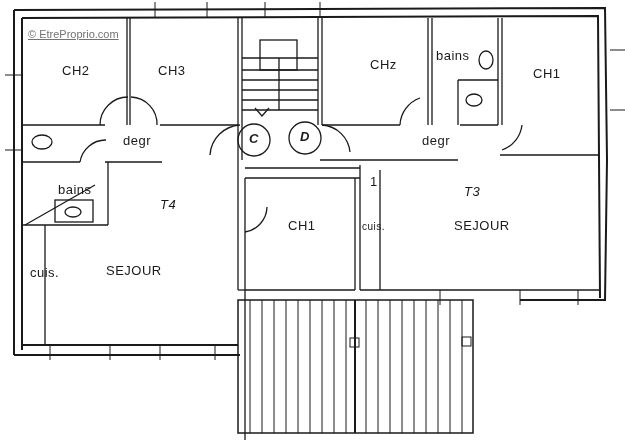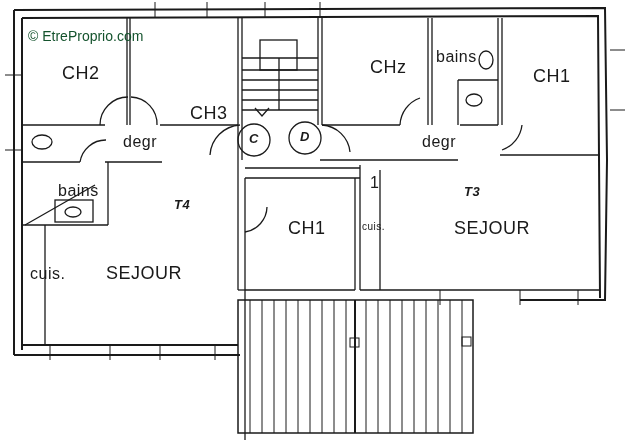--- a/index.html
+++ b/index.html
@@ -1,22 +1,22 @@
 <!DOCTYPE html>
 <html><head>
 <meta charset="utf-8">
 <style>
   html, body { margin: 0; padding: 0; background: #ffffff; }
   body { width: 629px; height: 443px; overflow: hidden; position: relative; font-family: "Liberation Sans", sans-serif; }
   #plan { position: absolute; left: 0; top: 0; width: 629px; height: 443px; }
-  .lbl { position: absolute; font-size: 18px; color: #1a1a1a; white-space: nowrap; letter-spacing: 0.5px; font-family: "Liberation Sans", sans-serif; }
-  .lbl.small { font-size: 16px; }
-  .lbl.unit { font-weight: bold; font-style: italic; font-size: 13px; }
+  .lbl { position: absolute; font-size: 13px; color: #1a1a1a; white-space: nowrap; letter-spacing: 0.5px; font-family: "Liberation Sans", sans-serif; }
+  .lbl.small { font-size: 13px; }
+  .lbl.unit { font-weight: normal; font-style: italic; font-size: 13px; }
   .lbl.circle { font-weight: bold; font-style: italic; font-size: 13px; }
-  .wm { position: absolute; left: 28px; top: 28px; font-size: 14px; color: #14532d; font-family: "Liberation Sans", sans-serif; }
+  .wm { position: absolute; left: 28px; top: 28px; font-size: 11px; color: #737373; font-family: "Liberation Sans", sans-serif; text-decoration: underline; }
 </style>
 </head>
 <body>
 
 <div>
   <svg id="plan" viewBox="0 0 629 443" xmlns="http://www.w3.org/2000/svg" fill="none" stroke="#1a1a1a" stroke-width="1.3">
 
     <g stroke-width="2">
       <polyline points="14,10 605,8 607,160 605,300 520,300"></polyline>
       <polyline points="22,18 598,16 600,298"></polyline>
@@ -139,24 +139,24 @@
       <line x1="215" y1="345" x2="215" y2="360"></line>
       <line x1="440" y1="290" x2="440" y2="305"></line>
       <line x1="520" y1="290" x2="520" y2="305"></line>
       <line x1="578" y1="290" x2="578" y2="305"></line>
     </g>
   </svg>
 
   <div class="wm">© EtreProprio.com</div>
 
   <div class="lbl" style="left:62px;top:63px;">CH2</div>
-  <div class="lbl" style="left:190px;top:63px;margin-top:40px;">CH3</div>
+  <div class="lbl" style="left:158px;top:63px;">CH3</div>
   <div class="lbl small" style="left:123px;top:133px;">degr</div>
   <div class="lbl small" style="left:58px;top:182px;">bains</div>
-  <div class="lbl unit" style="left:160px;top:197px;margin-left:14px;">T4</div>
+  <div class="lbl unit" style="left:160px;top:197px;">T4</div>
   <div class="lbl" style="left:106px;top:263px;">SEJOUR</div>
   <div class="lbl small" style="left:30px;top:265px;">cuis.</div>
   <div class="lbl" style="left:288px;top:218px;">CH1</div>
 
   <div class="lbl circle" style="left:249px;top:131px;">C</div>
   <div class="lbl circle" style="left:300px;top:129px;">D</div>
 
   <div class="lbl" style="left:370px;top:57px;">CHz</div>
   <div class="lbl small" style="left:436px;top:48px;">bains</div>
   <div class="lbl" style="left:533px;top:66px;">CH1</div>

